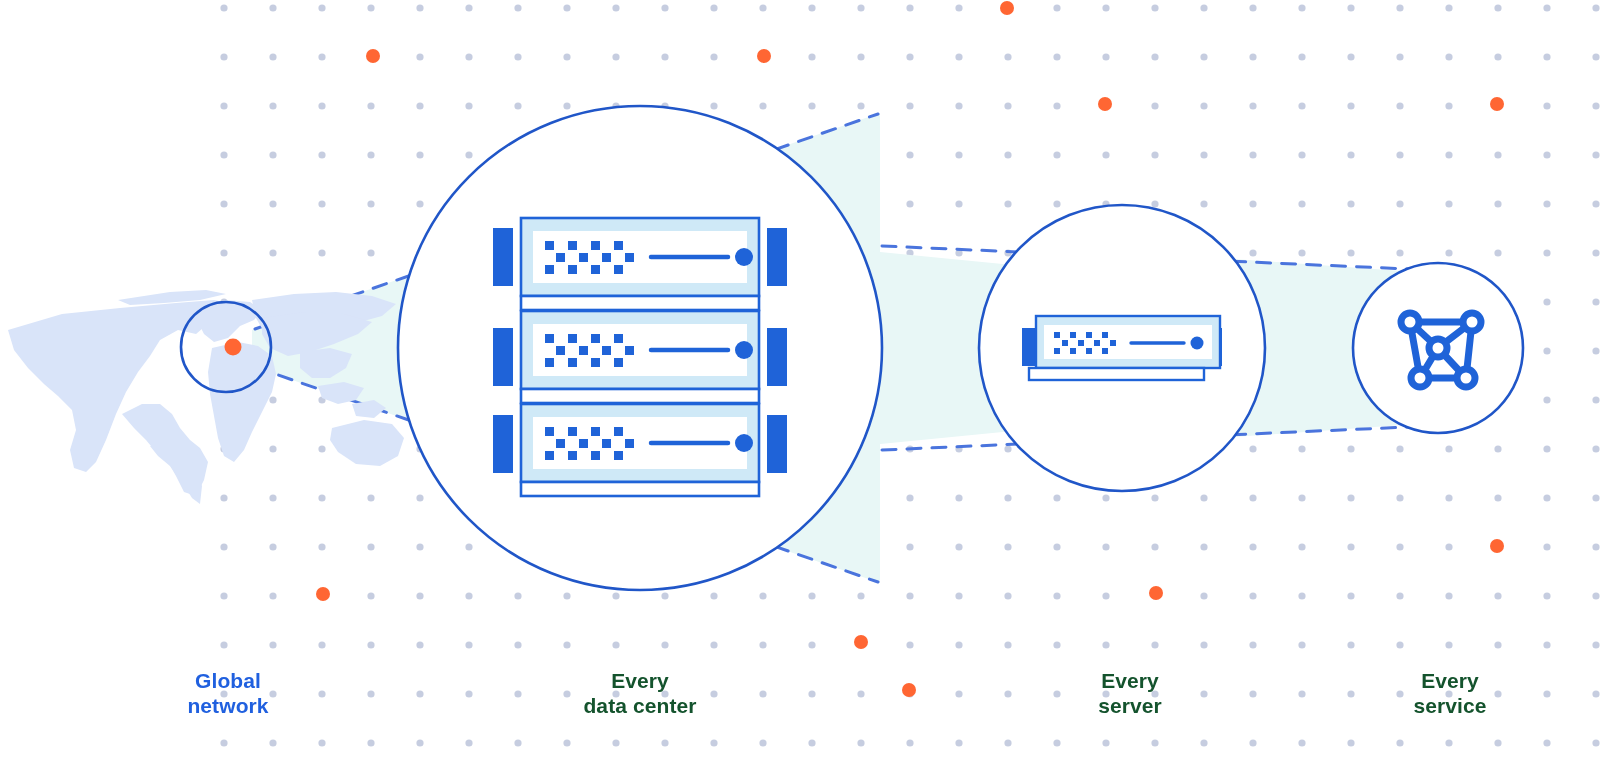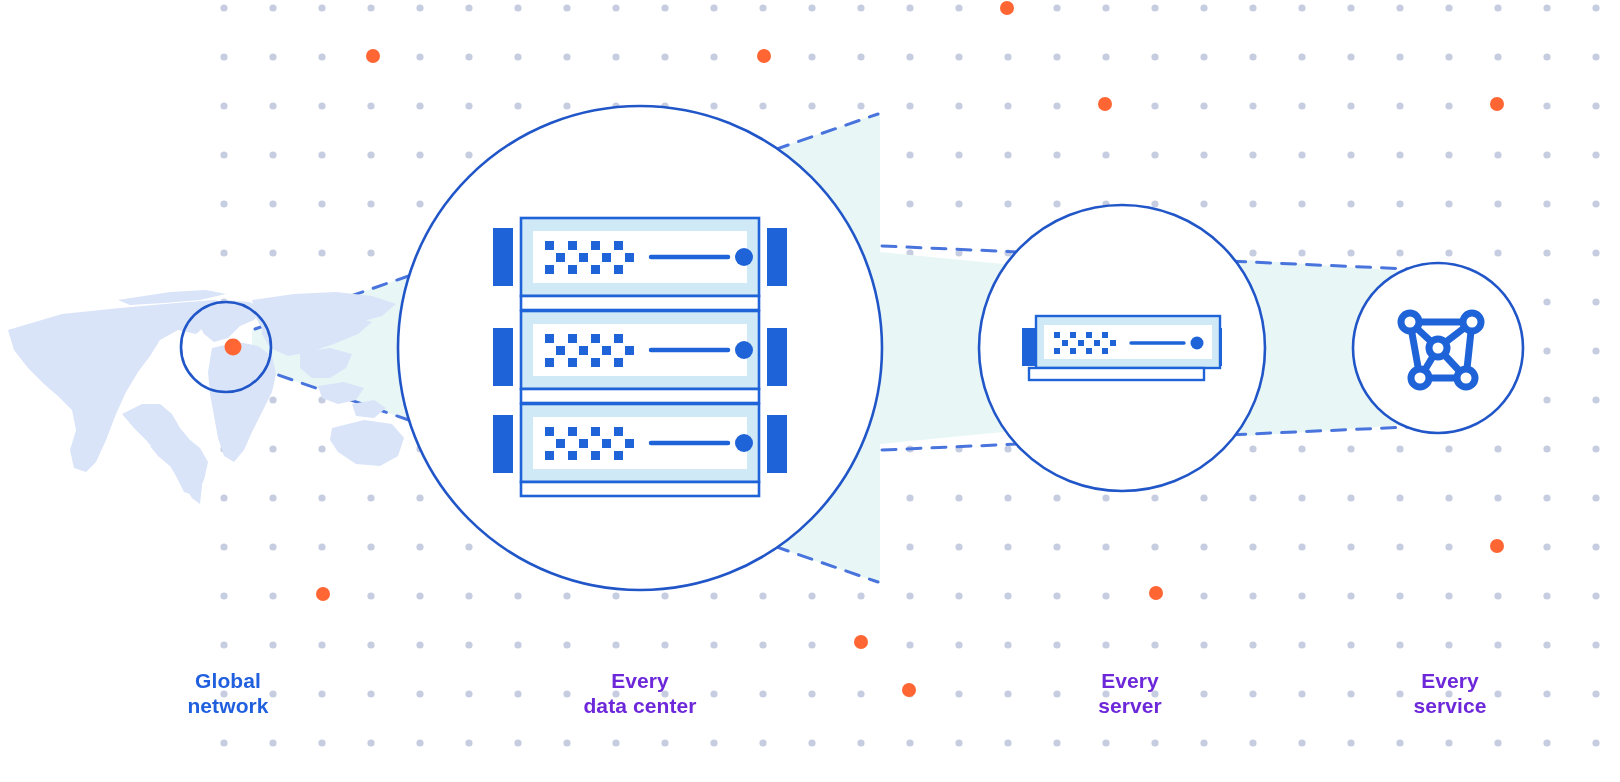--- a/index.html
+++ b/index.html
@@ -20,21 +20,21 @@
   #scene {
     position: absolute;
     inset: 0;
   }
   .label {
     position: absolute;
     text-align: center;
     font-size: 21px;
     line-height: 25px;
     font-weight: 700;
-    color: #6d28d9;
+    color: #14532d;
     white-space: pre-line;
     letter-spacing: .1px;
   }
   .label.accent { color: #2060df; }
   #lbl-global { left: 128px; top: 668px; width: 200px; }
   #lbl-dc     { left: 540px; top: 668px; width: 200px; }
   #lbl-srv    { left: 1030px; top: 668px; width: 200px; }
   #lbl-svc    { left: 1350px; top: 668px; width: 200px; }
 </style>
 </head>

